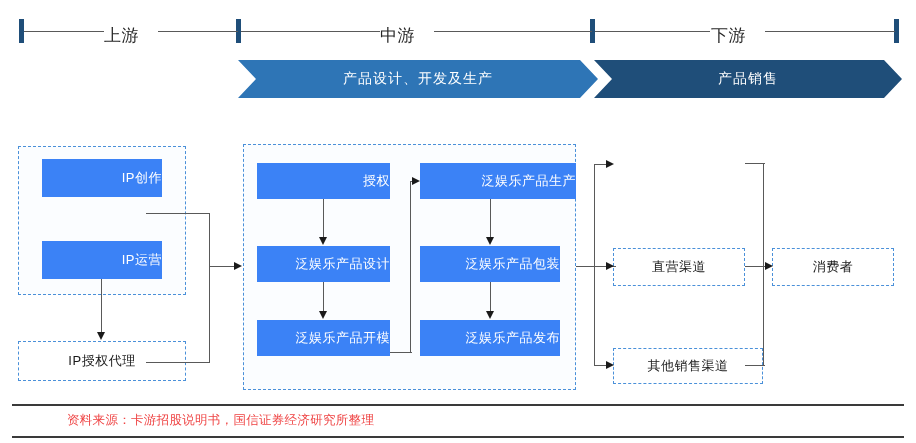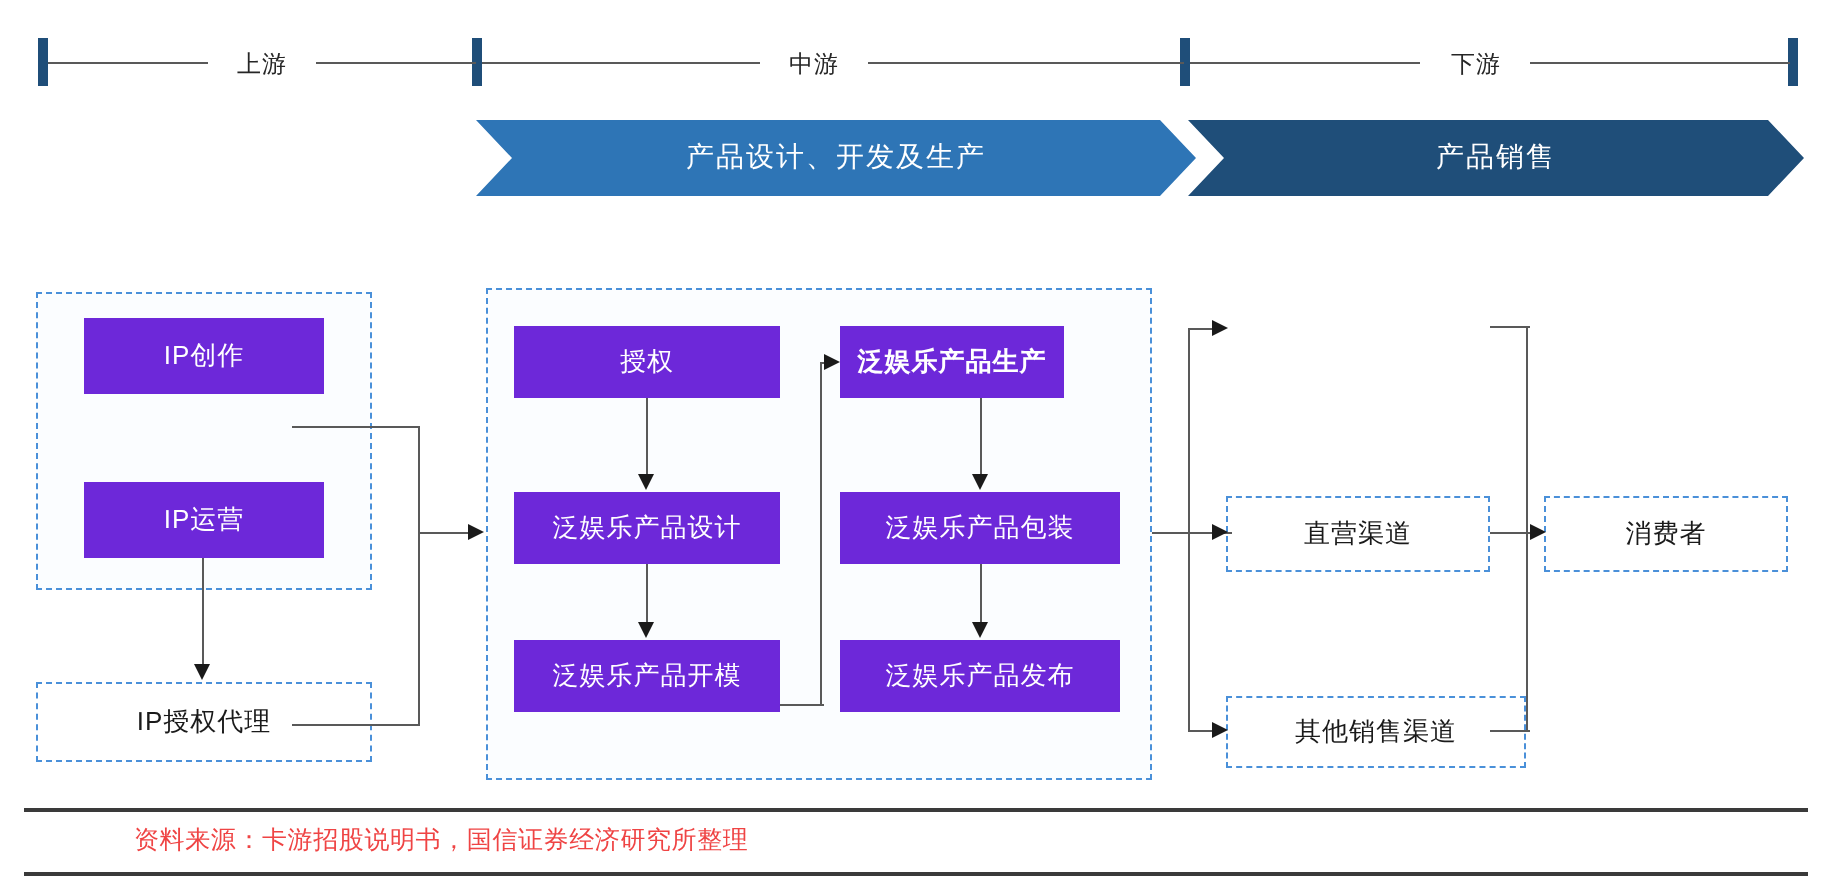--- a/index.html
+++ b/index.html
@@ -24,23 +24,22 @@
     width: 5px;
     background: #1F4E79;
   }
   .ruler-line {
     position: absolute;
     height: 1px;
     background: #595959;
   }
   .ruler-label {
     position: absolute;
-    font-size: 12px;
+    font-size: 17px;
     color: #262626;
-    text-align: center;
     white-space: nowrap;
     letter-spacing: 0.5px;
   }
 
   
   .chevron {
     position: absolute;
     height: 38px;
     display: flex;
     align-items: center;
@@ -70,22 +69,23 @@
     position: absolute;
     box-sizing: border-box;
     display: flex;
     align-items: center;
     justify-content: center;
     font-size: 13px;
     white-space: nowrap;
     letter-spacing: 0.5px;
   }
   .node-filled {
-    background: #6d28d9;
+    background: #3b82f6;
     color: #ffffff;
+    justify-content: flex-end;
   }
   .node-dashed {
     background: #ffffff;
     color: #1A1A1A;
     border: 1.3px dashed #4A90D9;
   }
 
   
   .conn-h {
     position: absolute;
@@ -186,21 +186,21 @@
   <div class="node node-filled" style="left:257px; top:163px; width:133px; height:36px;">
     <span>授权</span>
   </div>
   <div class="node node-filled" style="left:257px; top:246px; width:133px; height:36px;">
     <span>泛娱乐产品设计</span>
   </div>
   <div class="node node-filled" style="left:257px; top:320px; width:133px; height:36px;">
     <span>泛娱乐产品开模</span>
   </div>
 
-  <div class="node node-filled" style="left:420px; top:163px; width:112px; height:36px;font-weight:bold;">
+  <div class="node node-filled" style="left:420px; top:163px; width:156px; height:36px;">
     <span>泛娱乐产品生产</span>
   </div>
   <div class="node node-filled" style="left:420px; top:320px; width:140px; height:36px;">
     <span>泛娱乐产品发布</span>
   </div>
   <div class="node node-filled" style="left:420px; top:246px; width:140px; height:36px;">
     <span>泛娱乐产品包装</span>
   </div>
 
   <div class="conn-v" style="left:323px; top:199px; height:39px;"></div>

